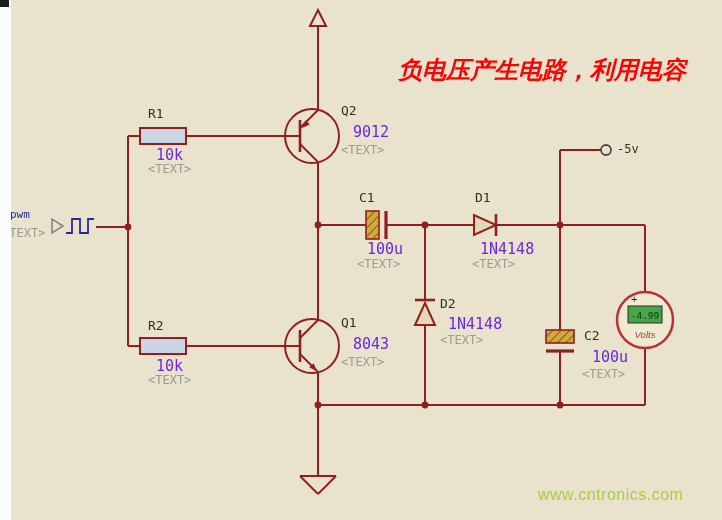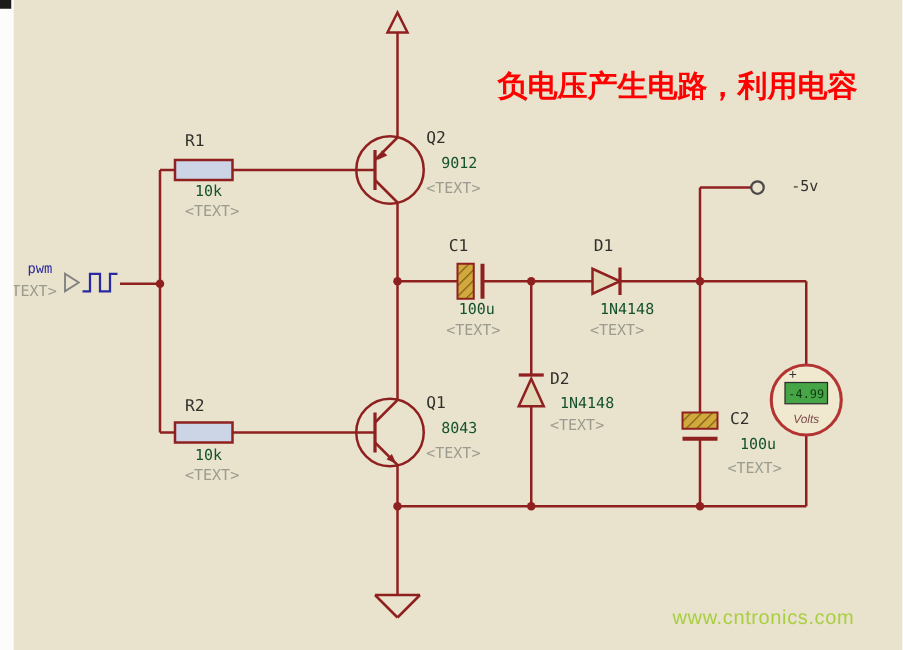--- a/index.html
+++ b/index.html
@@ -6,28 +6,29 @@
   html,body { background:#ffffff; font-family:"Liberation Sans", sans-serif; }
   .stage {
     position:relative; width:722px; height:520px;
     background:#e9e2cc; overflow:hidden;
   }
   .white-strip { position:absolute; left:0; top:0; width:11px; height:100%; background:#fcfcfa; }
   .corner-mark { position:absolute; left:0; top:0; width:9px; height:7px; background:#1b1b1b; }
   svg.circuit { position:absolute; left:0; top:0; }
   .lbl { position:absolute; white-space:nowrap; font-family:"DejaVu Sans Mono","Liberation Mono",monospace;text-align:right; }
   .ref { font-size:13px; color:#30302c; }
-  .val { font-size:12px; color:#14532d;padding-left:12px; }
+  .val { font-size:15px; color:#6d28d9;padding-left:12px; }
   .ph  { font-size:12px; color:#9b9b90; }
   .pwm { font-size:11px; color:#2a2aa0; }
-  .rail{ font-size:12px; color:#30302c;margin-left:16px; }
+  .rail{ font-size:12px; color:#30302c; }
   .annotation {
     position:absolute; left:398px; top:52px;
     color:#ff0000; font-size:24px; line-height:35px; font-weight:600;
     font-family:"Liberation Sans", sans-serif;
+    font-style:italic;
   }
   .watermark {
     position:absolute; left:538px; top:486px;
     color:#a8cf3f; font-size:16px; letter-spacing:0.5px;
   }
 </style>
 </head>
 <body>
 
 <div class="stage">
@@ -184,21 +185,21 @@
   <span class="lbl ph" style="left:472px;top:257px">&lt;TEXT&gt;</span>
 
   <span class="lbl ref" style="left:440px;top:296px">D2</span>
   <span class="lbl val" style="left:436px;top:315px">1N4148</span>
   <span class="lbl ph" style="left:440px;top:333px">&lt;TEXT&gt;</span>
 
   <span class="lbl ref" style="left:584px;top:328px">C2</span>
   <span class="lbl val" style="left:580px;top:348px">100u</span>
   <span class="lbl ph" style="left:582px;top:367px">&lt;TEXT&gt;</span>
 
-  <span class="lbl pwm" style="left:22px;top:208px">pwm</span>
+  <span class="lbl pwm" style="left:10px;top:208px">pwm</span>
   <span class="lbl ph" style="left:2px;top:226px">&lt;TEXT&gt;</span>
 
   <span class="lbl rail" style="left:617px;top:142px">-5v</span>
 
   <div class="annotation">
     <div>负电压产生电路，利用电容</div>
   </div>
 
   <div class="watermark">www.cntronics.com</div>
 

